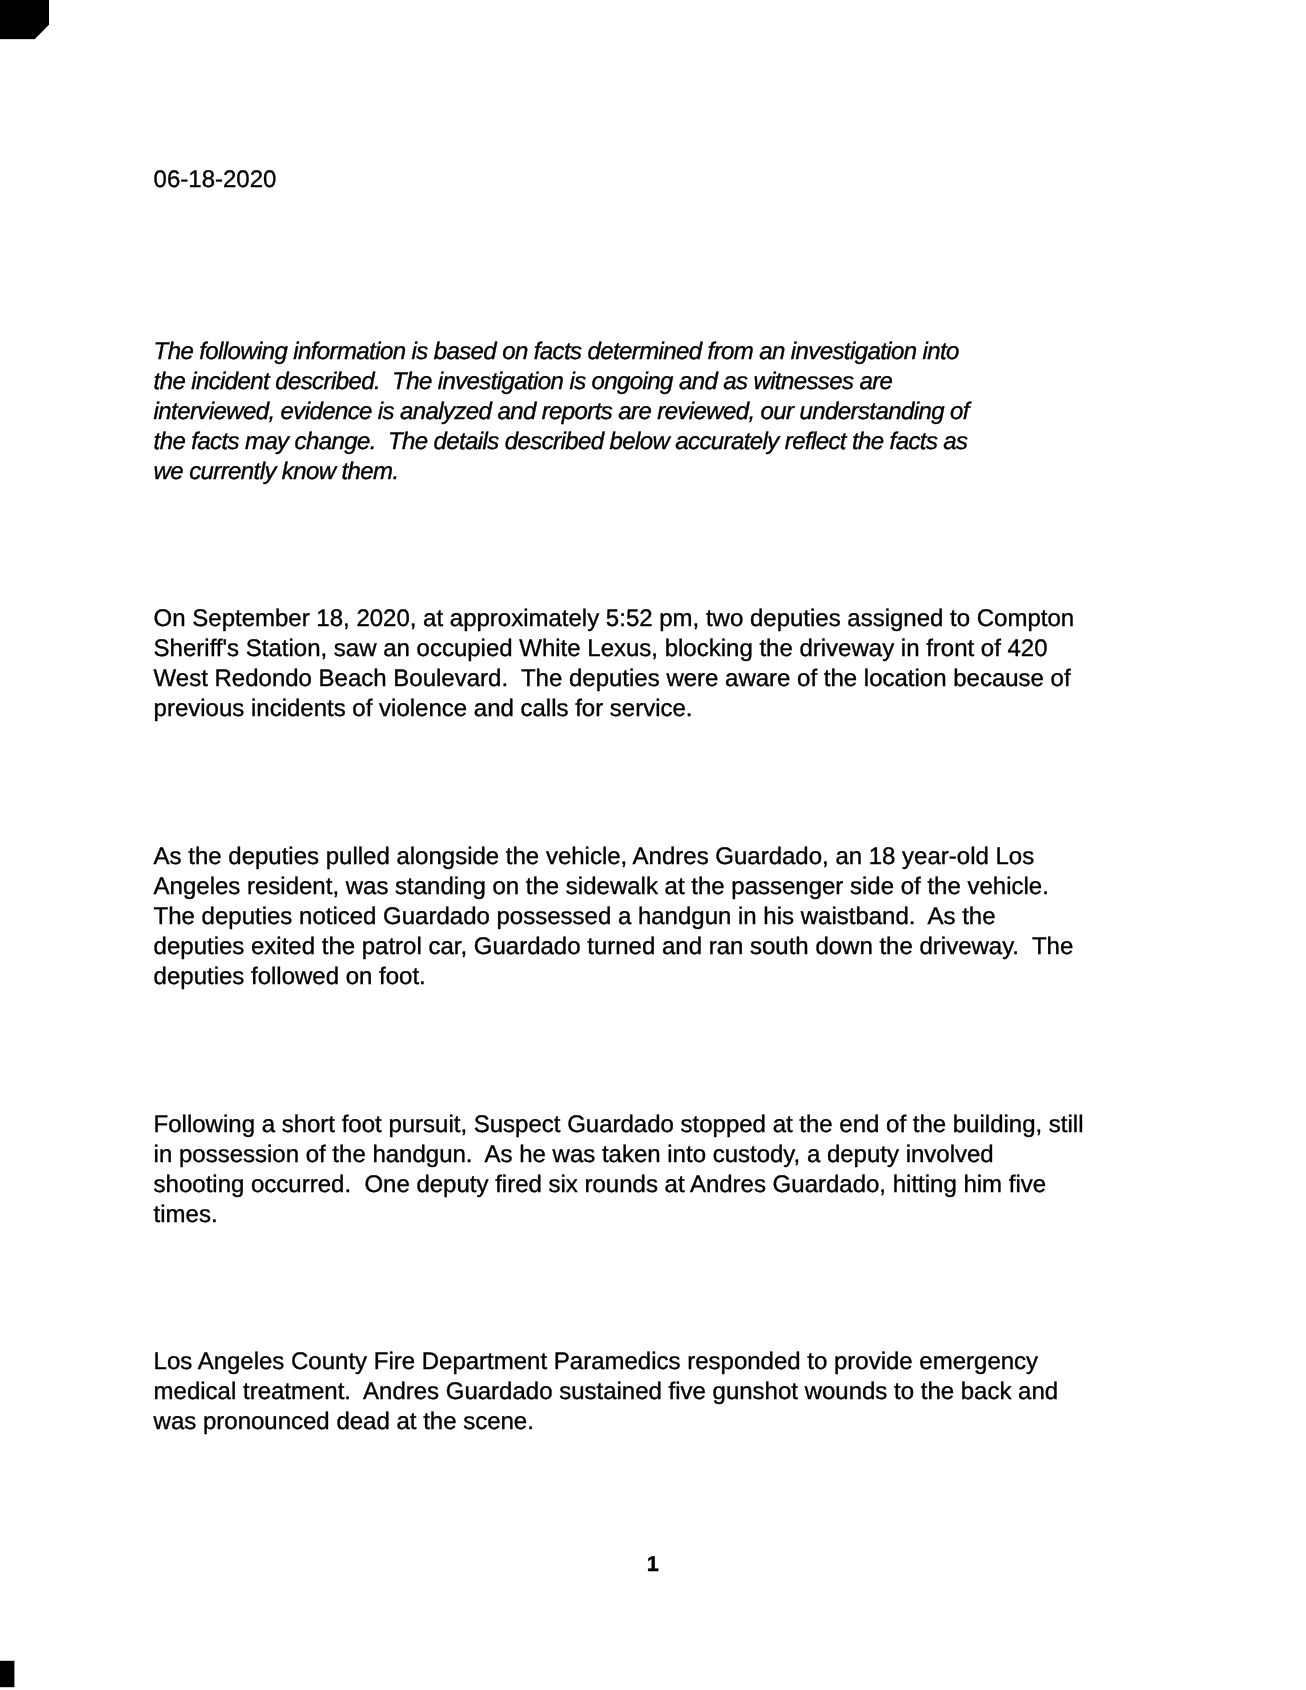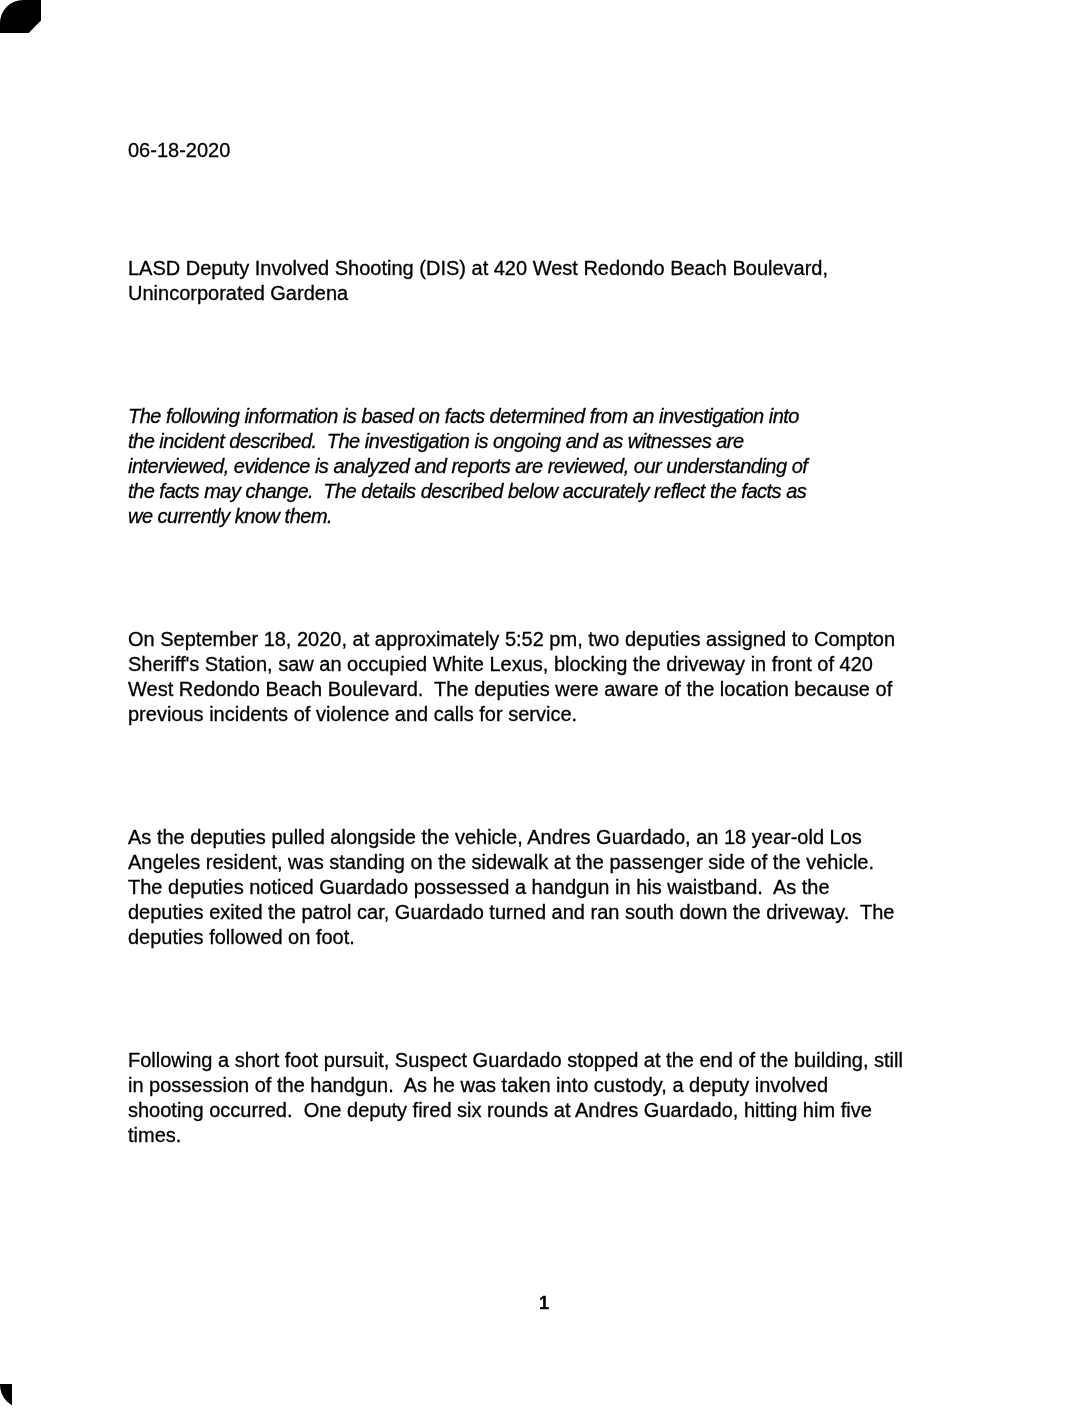--- a/index.html
+++ b/index.html
@@ -8,21 +8,20 @@
     background: #ffffff;
   }
   .page {
     position: relative;
     width: 1088px;
     height: 1408px;
     background: #ffffff;
     overflow: hidden;
     font-family: "Liberation Sans", sans-serif;
     color: #000000;
-    border-radius: 23px;
   }
   .content {
     position: absolute;
     left: 128px;
     top: 88px;
     width: 845px;
     font-size: 20px;
     line-height: 25px;
     white-space: pre;
     -webkit-text-stroke: 0.3px #000000;
@@ -71,22 +70,20 @@
 <body>
 
 <div class="page">
 
   <div class="artifact artifact-tl"></div>
   <div class="artifact artifact-bl"></div>
 
   <div class="content">
     <div class="para date-line">06-18-2020</div>
 
-    <div class="para">LASD Deputy Involved Shooting (DIS) at 420 West Redondo Beach Boulevard,
-Unincorporated Gardena</div>
 
     <div class="para bold-italic">The following information is based on facts determined from an investigation into
 the incident described.  The investigation is ongoing and as witnesses are
 interviewed, evidence is analyzed and reports are reviewed, our understanding of
 the facts may change.  The details described below accurately reflect the facts as
 we currently know them.</div>
 
     <div class="para">On September 18, 2020, at approximately 5:52 pm, two deputies assigned to Compton
 Sheriff's Station, saw an occupied White Lexus, blocking the driveway in front of 420
 West Redondo Beach Boulevard.  The deputies were aware of the location because of
@@ -96,20 +93,23 @@
 Angeles resident, was standing on the sidewalk at the passenger side of the vehicle.
 The deputies noticed Guardado possessed a handgun in his waistband.  As the
 deputies exited the patrol car, Guardado turned and ran south down the driveway.  The
 deputies followed on foot.</div>
 
     <div class="para">Following a short foot pursuit, Suspect Guardado stopped at the end of the building, still
 in possession of the handgun.  As he was taken into custody, a deputy involved
 shooting occurred.  One deputy fired six rounds at Andres Guardado, hitting him five
 times.</div>
 
+    <div class="para">Los Angeles County Fire Department Paramedics responded to provide emergency
+medical treatment.  Andres Guardado sustained five gunshot wounds to the back and
+was pronounced dead at the scene.</div>
 
     
 
     
 
     
 
     
   </div>
 

